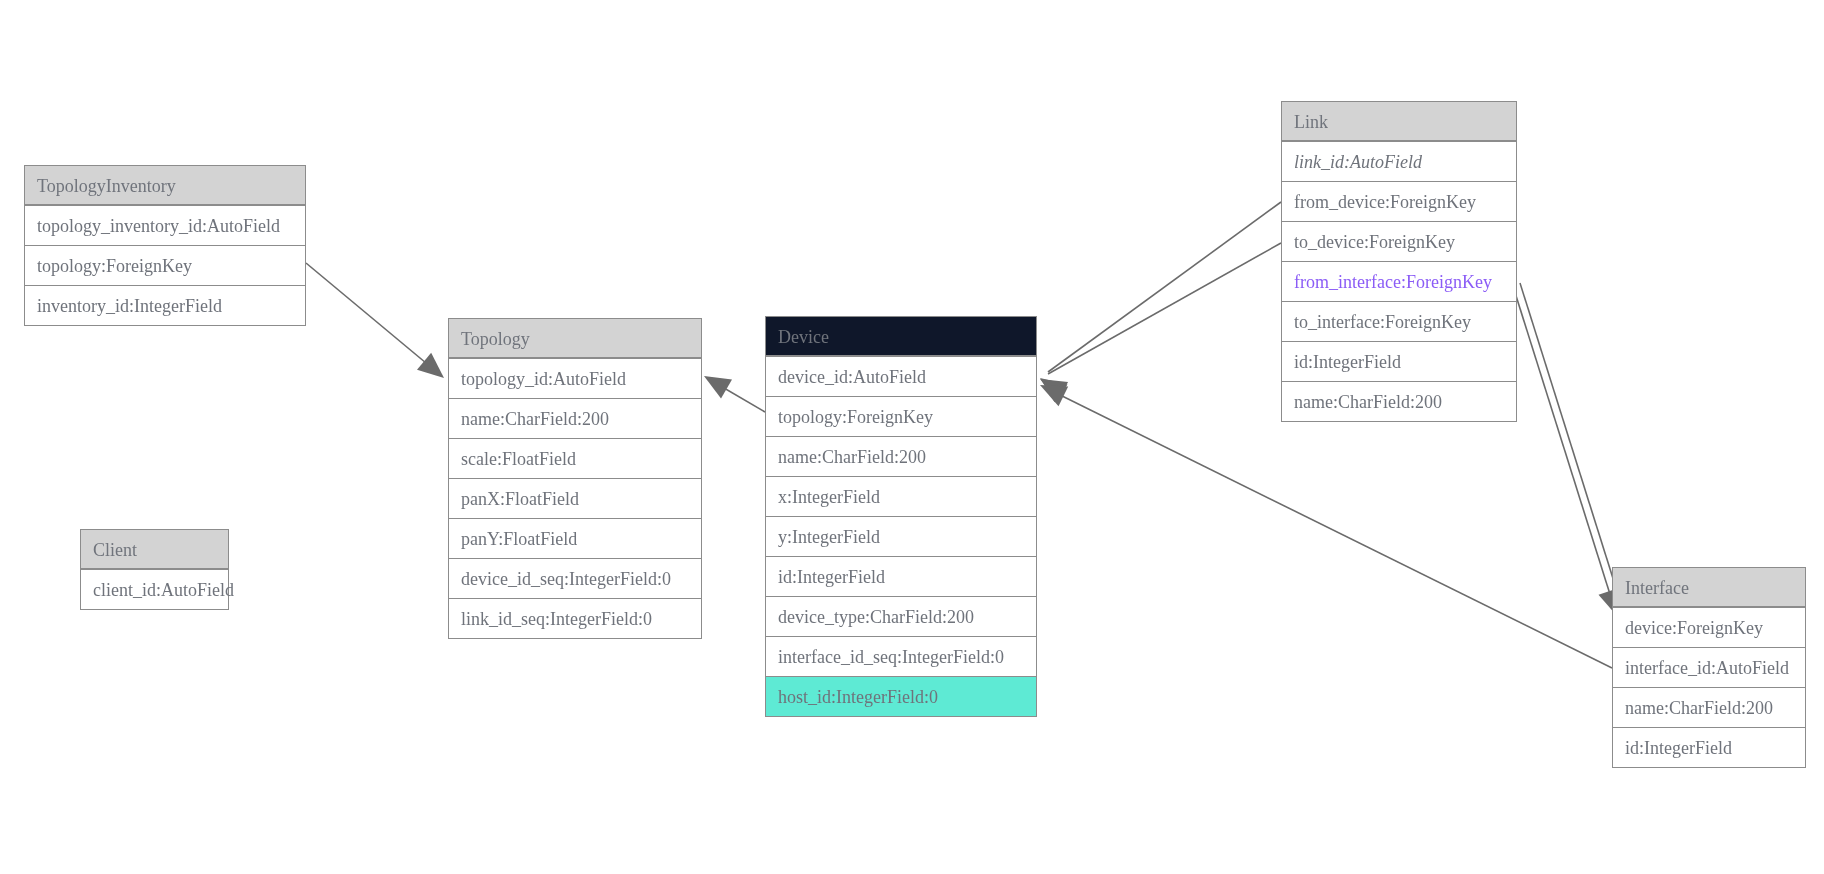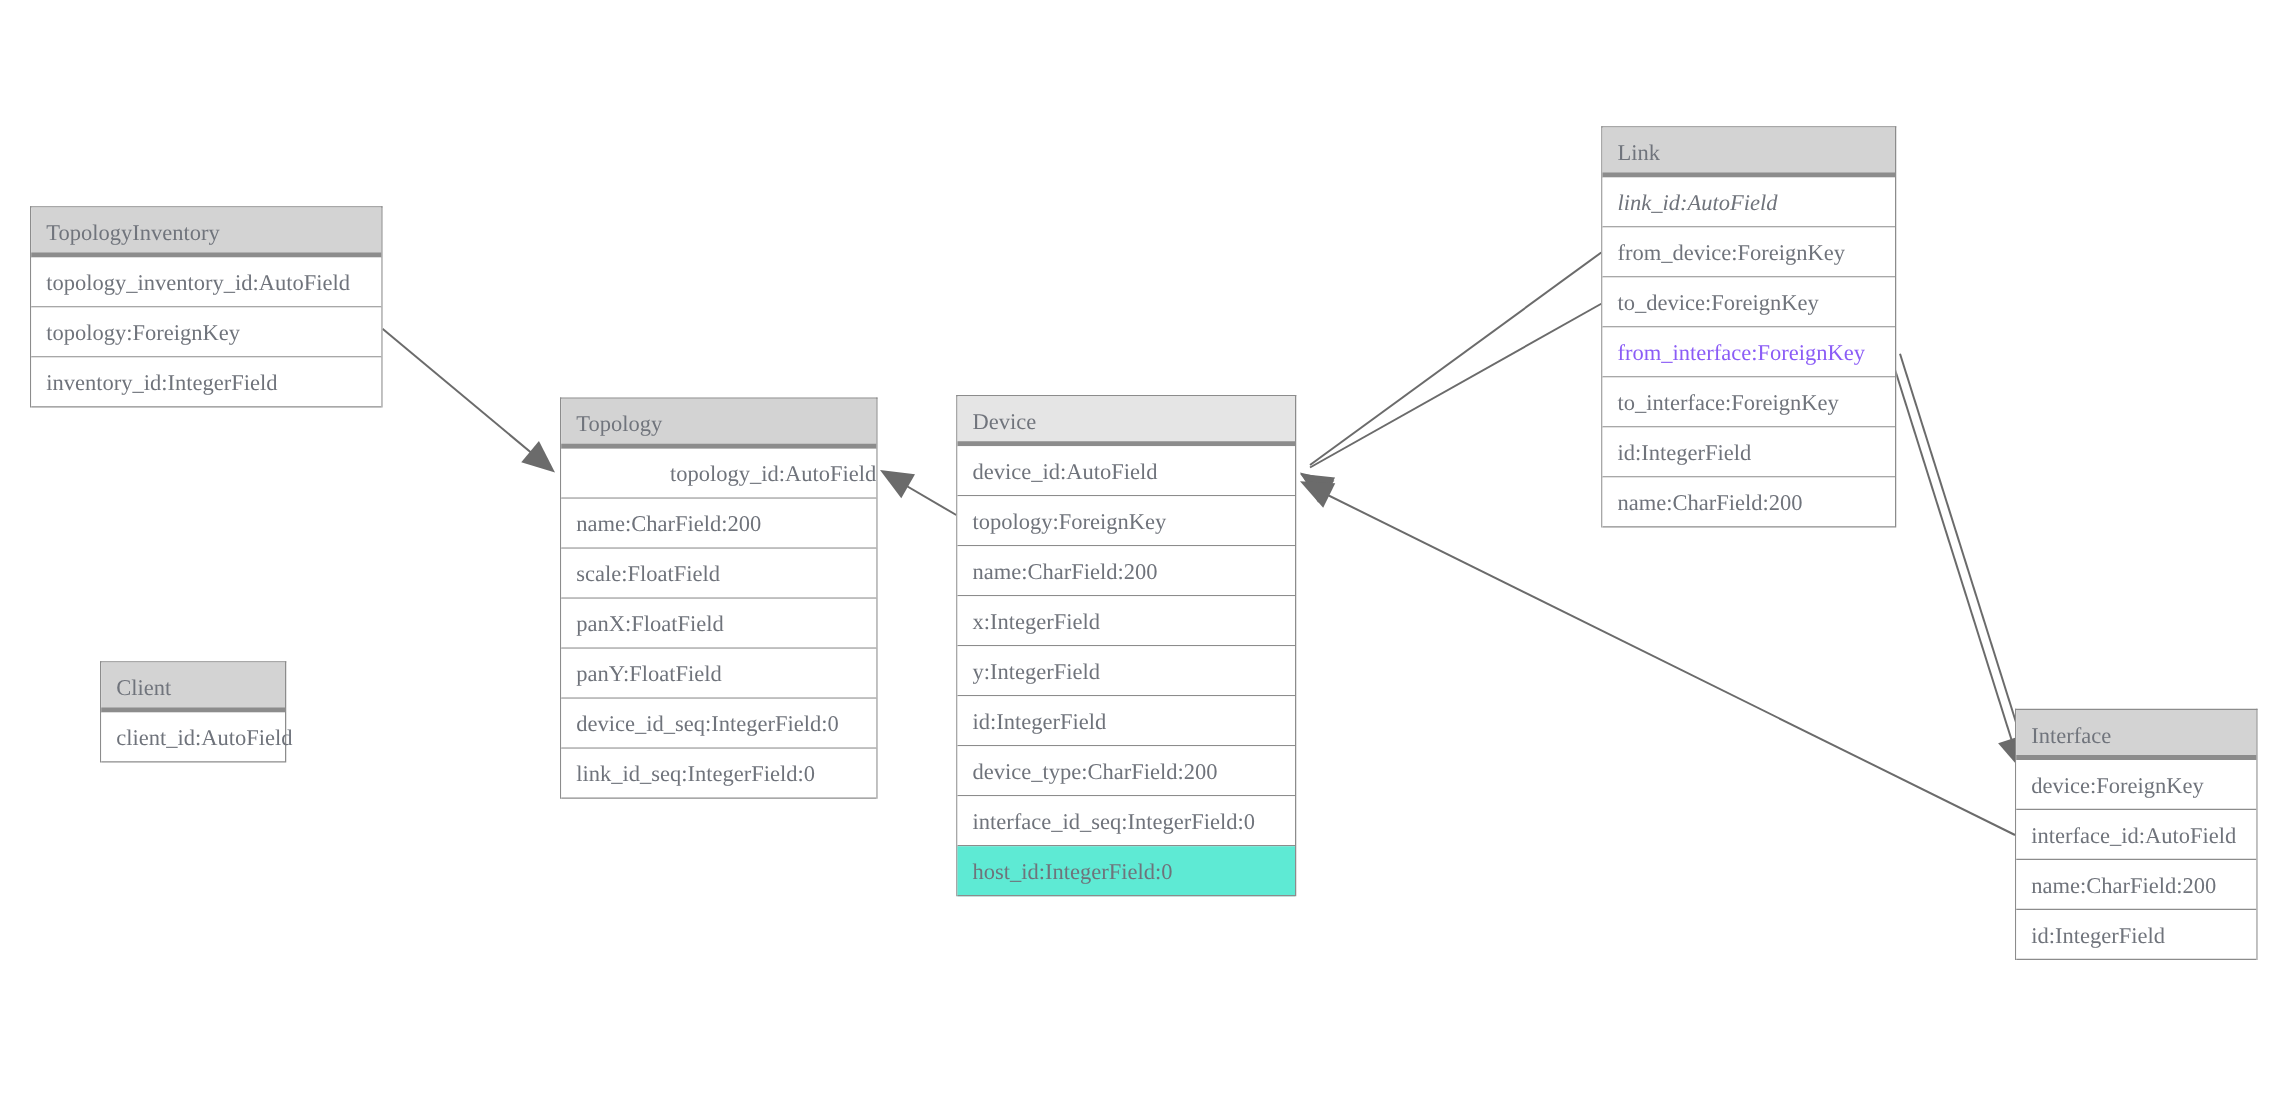--- a/index.html
+++ b/index.html
@@ -37,21 +37,21 @@
     position: absolute;
     box-sizing: border-box;
     background: #ffffff;
     border: 1px solid #8c8c8c;
     border-bottom: none;
   }
 
   .entity-header {
     box-sizing: border-box;
     background: #d3d3d3;
-    border-bottom: 4px solid #c2410c;
+    border-bottom: 2px solid #c2410c;
     color: #70747c;
     font-size: 18px;
     line-height: 40px;
     height: 40px;
     padding: 0 0 0 12px;
     white-space: nowrap;
     overflow: visible;
   }
 
   .entity-field {
@@ -99,30 +99,30 @@
         <div class="entity-field" style="background: rgb(255, 255, 255); color: rgb(111, 115, 123); border-bottom-color: rgb(140, 140, 140);">topology_inventory_id:AutoField</div>
         <div class="entity-field" style="background: rgb(255, 255, 255); color: rgb(111, 115, 123); border-bottom-color: rgb(140, 140, 140);">topology:ForeignKey</div>
         <div class="entity-field" style="background: rgb(255, 255, 255); color: rgb(111, 115, 123); border-bottom-color: rgb(140, 140, 140);">inventory_id:IntegerField</div>
       </div>
       <div class="entity" style="left: 80px; top: 529px; width: 149px; border-color: rgb(140, 140, 140);">
         <div class="entity-header" style="background: rgb(211, 211, 211); color: rgb(112, 116, 124); border-bottom-color: rgb(140, 140, 140);">Client</div>
         <div class="entity-field" style="background: rgb(255, 255, 255); color: rgb(111, 115, 123); border-bottom-color: rgb(140, 140, 140);">client_id:AutoField</div>
       </div>
       <div class="entity" style="left: 448px; top: 318px; width: 254px; border-color: rgb(140, 140, 140);">
         <div class="entity-header" style="background: rgb(211, 211, 211); color: rgb(112, 116, 124); border-bottom-color: rgb(140, 140, 140);">Topology</div>
-        <div class="entity-field" style="background: rgb(255, 255, 255); color: rgb(111, 115, 123); border-bottom-color: rgb(140, 140, 140); text-align: right;">topology_id:AutoField</div>
+        <div class="entity-field" style="background: rgb(255, 255, 255); color: rgb(111, 115, 123); border-bottom-color: rgb(140, 140, 140);">topology_id:AutoField</div>
         <div class="entity-field" style="background: rgb(255, 255, 255); color: rgb(111, 115, 123); border-bottom-color: rgb(140, 140, 140);">name:CharField:200</div>
         <div class="entity-field" style="background: rgb(255, 255, 255); color: rgb(111, 115, 123); border-bottom-color: rgb(140, 140, 140);">scale:FloatField</div>
         <div class="entity-field" style="background: rgb(255, 255, 255); color: rgb(111, 115, 123); border-bottom-color: rgb(140, 140, 140);">panX:FloatField</div>
         <div class="entity-field" style="background: rgb(255, 255, 255); color: rgb(111, 115, 123); border-bottom-color: rgb(140, 140, 140);">panY:FloatField</div>
         <div class="entity-field" style="background: rgb(255, 255, 255); color: rgb(111, 115, 123); border-bottom-color: rgb(140, 140, 140);">device_id_seq:IntegerField:0</div>
         <div class="entity-field" style="background: rgb(255, 255, 255); color: rgb(111, 115, 123); border-bottom-color: rgb(140, 140, 140);">link_id_seq:IntegerField:0</div>
       </div>
       <div class="entity" style="left: 765px; top: 316px; width: 272px; border-color: rgb(140, 140, 140);">
-        <div class="entity-header" style="background: #e5e5e5; color: rgb(112, 116, 124); border-bottom-color: rgb(140, 140, 140);">Device</div>
+        <div class="entity-header" style="background: #0f172a; color: rgb(112, 116, 124); border-bottom-color: rgb(140, 140, 140);">Device</div>
         <div class="entity-field" style="background: rgb(255, 255, 255); color: rgb(111, 115, 123); border-bottom-color: rgb(140, 140, 140);">device_id:AutoField</div>
         <div class="entity-field" style="background: rgb(255, 255, 255); color: rgb(111, 115, 123); border-bottom-color: rgb(140, 140, 140);">topology:ForeignKey</div>
         <div class="entity-field" style="background: rgb(255, 255, 255); color: rgb(111, 115, 123); border-bottom-color: rgb(140, 140, 140);">name:CharField:200</div>
         <div class="entity-field" style="background: rgb(255, 255, 255); color: rgb(111, 115, 123); border-bottom-color: rgb(140, 140, 140);">x:IntegerField</div>
         <div class="entity-field" style="background: rgb(255, 255, 255); color: rgb(111, 115, 123); border-bottom-color: rgb(140, 140, 140);">y:IntegerField</div>
         <div class="entity-field" style="background: rgb(255, 255, 255); color: rgb(111, 115, 123); border-bottom-color: rgb(140, 140, 140);">id:IntegerField</div>
         <div class="entity-field" style="background: rgb(255, 255, 255); color: rgb(111, 115, 123); border-bottom-color: rgb(140, 140, 140);">device_type:CharField:200</div>
         <div class="entity-field" style="background: rgb(255, 255, 255); color: rgb(111, 115, 123); border-bottom-color: rgb(140, 140, 140);">interface_id_seq:IntegerField:0</div>
         <div class="entity-field" style="background: #5eead4; color: rgb(111, 115, 123); border-bottom-color: rgb(140, 140, 140);">host_id:IntegerField:0</div>
       </div>

